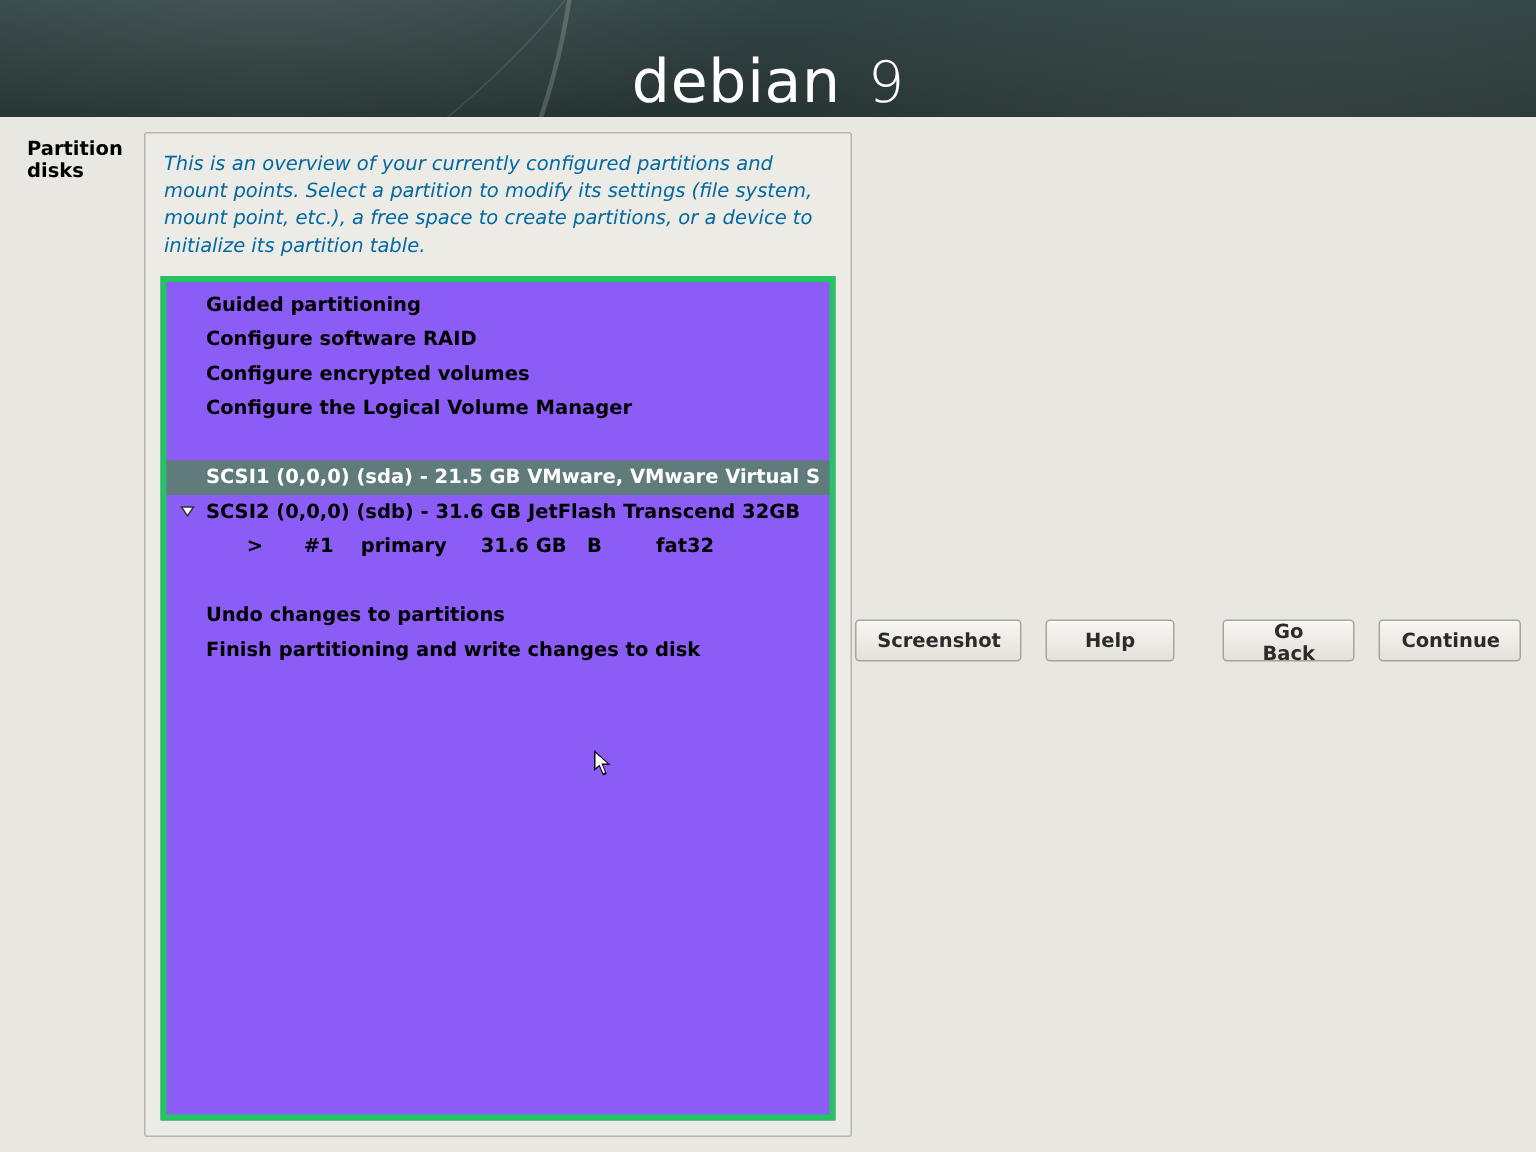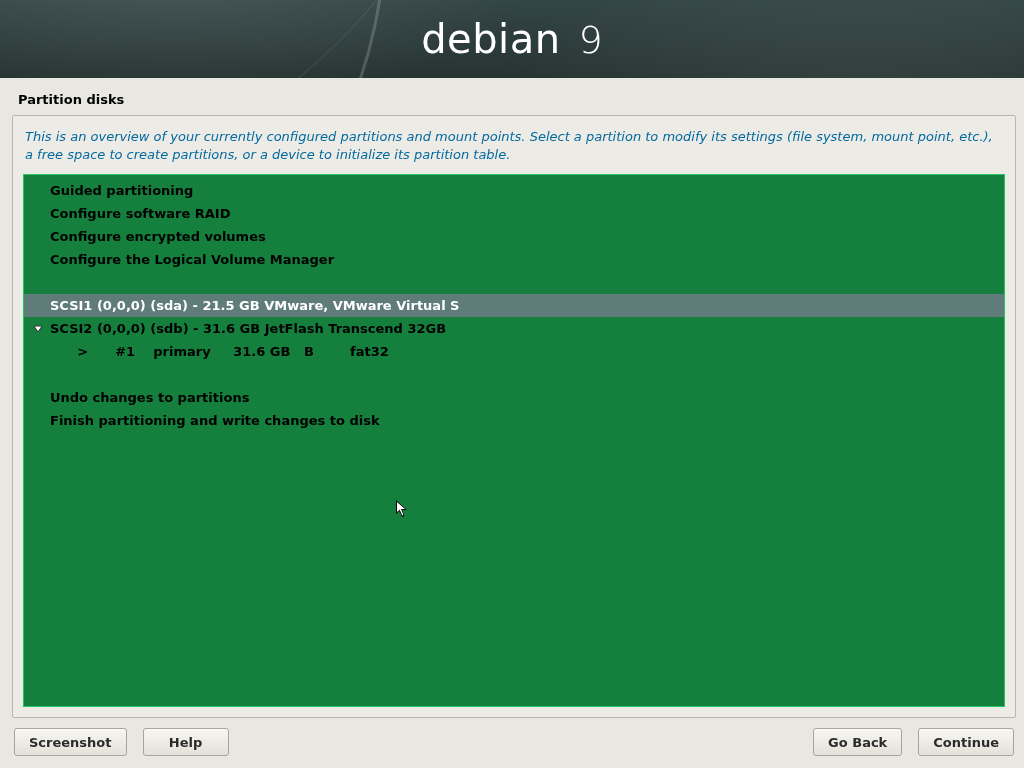--- a/index.html
+++ b/index.html
@@ -9,46 +9,46 @@
   
   .banner {
     height: 78px;
     background: #2c3a3a; 
     background:
       radial-gradient(circle at 160px 200px, rgba(255,255,255,0.06) 0 1px, transparent 1px) 0 0/3px 3px,
       radial-gradient(ellipse 600px 260px at 180px -40px, rgba(255,255,255,0.10), transparent 60%),
       radial-gradient(ellipse 700px 400px at 860px 140px, rgba(255,255,255,0.08), transparent 55%),
       linear-gradient(180deg, #334545 0%, #273333 100%);
     position: relative;
-    display: flex; align-items: center; justify-content: center;
+    display: flex; align-items: flex-end; justify-content: center;
     color: #fff;
   }
   .banner .swirl {
     position: absolute; inset: 0; overflow: hidden; pointer-events: none;
   }
   .banner .swirl::before,
   .banner .swirl::after {
     content: ""; position: absolute; border: 2px solid rgba(255,255,255,0.18); border-radius: 50%;
   }
   .banner .swirl::before { width: 900px; height: 900px; left: -520px; top: -520px; transform: rotate(12deg); border-width: 3px; }
   .banner .swirl::after { width: 1100px; height: 1100px; left: -600px; top: -900px; border-width: 1px; opacity: .6; }
   .brand { display: flex; align-items: baseline; gap: 18px; z-index: 1; }
   .brand .debian { font-size: 40px; font-weight: 400; letter-spacing: 0.5px; font-family: "DejaVu Sans", sans-serif; }
   .brand .ver { font-size: 38px; font-weight: 300; }
 
   
-  .page { flex: 1; padding: 10px 8px 10px 12px; display: flex; flex-direction: column; }
+  .page { flex: 1; padding: 10px 8px 10px 12px; display: flex; flex-direction: row; }
   .page-title { font-weight: bold; font-size: 13px; padding: 4px 6px 8px 6px; }
   .panel {
     flex: 1; border: 1px solid #b9b5aa; background: #ecebe5; border-radius: 2px; padding: 10px 10px 10px 10px; display: flex; flex-direction: column;
   }
   .instructions { font-style: italic; color: #0369a1; line-height: 1.4; padding: 2px 2px 10px 2px; }
 
   .listbox {
-    flex: 1; border: 1px solid #22c55e; background: #15803d; overflow: auto; padding-top: 4px;
+    flex: 1; border: 4px solid #22c55e; background: #8b5cf6; overflow: auto; padding-top: 4px;
   }
   .row { display: flex; align-items: center; height: 23px; padding: 0 6px 0 6px; white-space: pre; font-weight: bold; font-size: 13px; cursor: default; }
   .row .expander-col { width: 16px; display: inline-flex; align-items: center; justify-content: center; }
   .row .text { padding-left: 4px; }
   .row.selected { background: #5f7c7b; color: #ffffff; }
   .row.partition .text { font-weight: bold; }
   .row.blank { height: 23px; }
   .row.device .expander-col svg { display:block; }
 
   .footer { display: flex; align-items: center; gap: 16px; padding: 10px 2px 2px 2px; }

